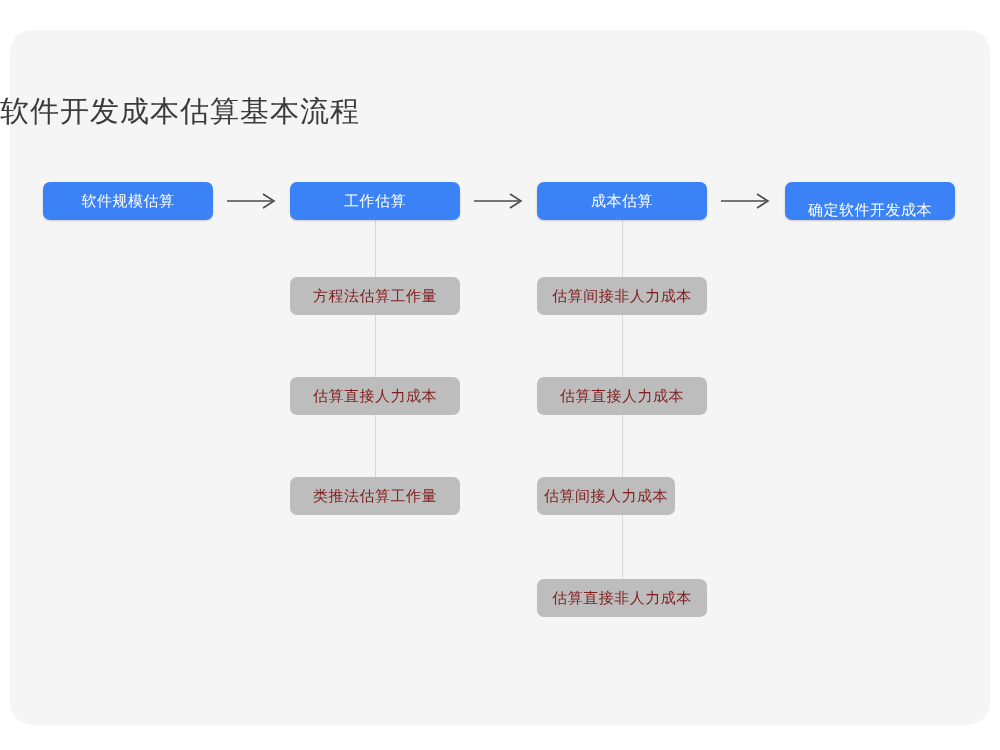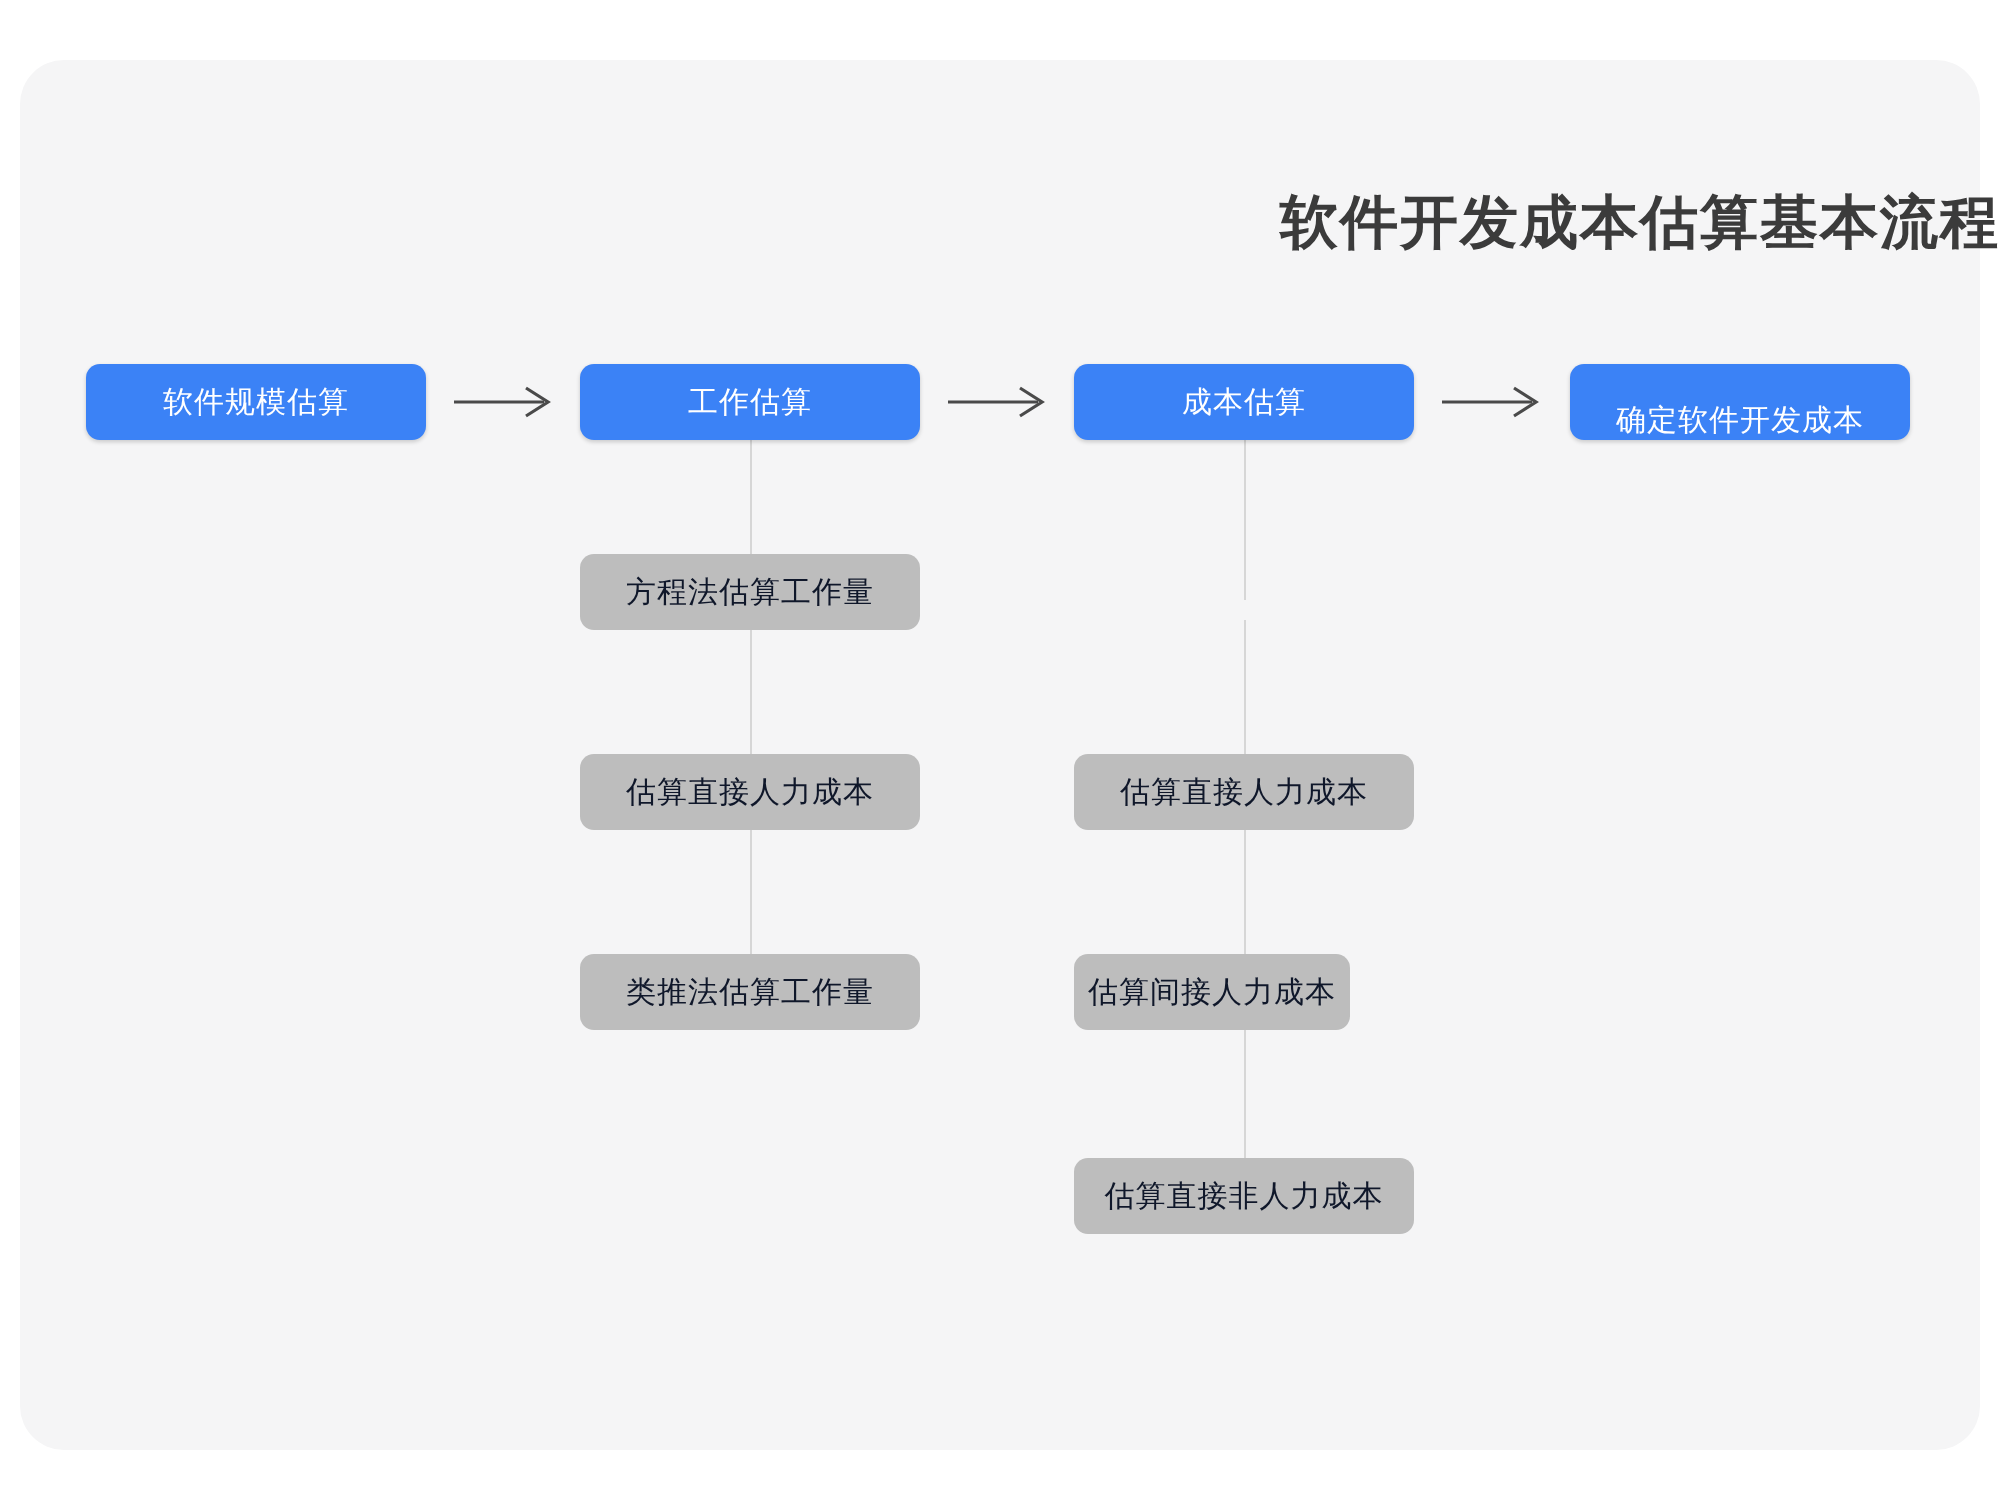--- a/index.html
+++ b/index.html
@@ -26,25 +26,25 @@
     height: 695px;
     background: #f5f5f6;
     border-radius: 22px;
     box-sizing: border-box;
   }
   .title {
     position: absolute;
     left: 0;
     top: 92px;
     width: 1000px;
-    text-align: right;
+    text-align: left;
     font-size: 29px;
     color: #3b3b3b;
     letter-spacing: 1px;
-    font-weight: 700;
+    font-weight: 400;
     white-space: nowrap;
   }
 
   
   .vline {
     position: absolute;
     width: 1px;
     background: #d6d6d6;
   }
 
@@ -60,21 +60,21 @@
     white-space: nowrap;
   }
   .node.primary {
     background: #3b82f6;
     color: #ffffff;
     height: 38px;
     box-shadow: 0 1px 2px rgba(0,0,0,0.18);
   }
   .node.secondary {
     background: #bdbdbd;
-    color: #0f172a;
+    color: #7f1d1d;
     height: 38px;
   }
 
   .arrow {
     position: absolute;
     width: 56px;
     height: 38px;
     display: flex;
     align-items: center;
     justify-content: center;
@@ -140,20 +140,23 @@
   <div class="node secondary" style="left:290px; top:277px; width:170px;">
     <span>方程法估算工作量</span>
   </div>
   <div class="node secondary" style="left:290px; top:377px; width:170px;">
     <span>估算直接人力成本</span>
   </div>
   <div class="node secondary" style="left:290px; top:477px; width:170px;">
     <span>类推法估算工作量</span>
   </div>
 
+  <div class="node secondary" style="left:537px; top:277px; width:170px;">
+    <span>估算间接非人力成本</span>
+  </div>
   <div class="node secondary" style="left:537px; top:377px; width:170px;">
     <span>估算直接人力成本</span>
   </div>
   <div class="node secondary" style="left:537px; top:477px; width:138px;align-items:center;">
     <span>估算间接人力成本</span>
   </div>
   <div class="node secondary" style="left:537px; top:579px; width:170px;">
     <span>估算直接非人力成本</span>
   </div>
 

